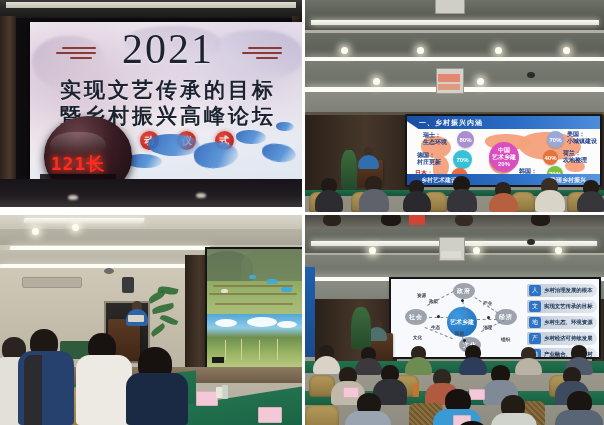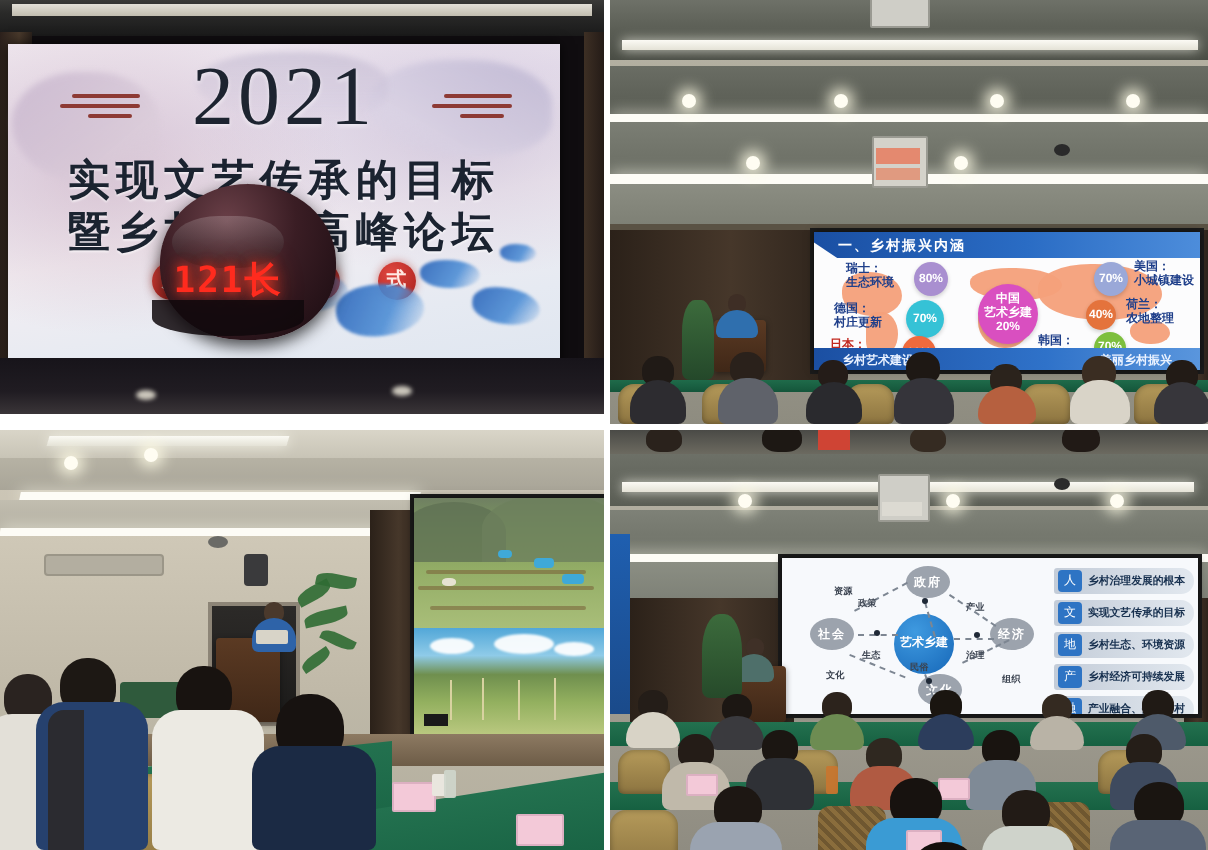--- a/index.html
+++ b/index.html
@@ -27,21 +27,21 @@
      background:linear-gradient(180deg,#f2efe6,#cfcabb);opacity:.92;}
   #p-tl .tl-wall-l{position:absolute;left:0;top:16px;width:16px;height:170px;
      background:linear-gradient(90deg,#2c211c,#4a3a2c 60%,#2a211b);}
   #p-tl .tl-wall-r{position:absolute;right:0;top:16px;width:10px;height:170px;
      background:linear-gradient(270deg,#241b17,#3d2f24);}
   #p-tl .tl-floor{position:absolute;left:0;bottom:0;width:100%;height:28px;
      background:linear-gradient(180deg,#17141a,#201c22 60%,#3a3538);}
   #p-tl .tl-spot{position:absolute;width:10px;height:5px;border-radius:50%;
      background:#e9e4d6;filter:blur(1px);opacity:.85;}
 
-  .led{position:absolute;left:4px;top:22px;width:276px;height:162px;
+  .led{position:absolute;left:30px;top:22px;width:276px;height:162px;
      background:
        radial-gradient(ellipse 70% 80% at 18% 40%, rgba(200,170,190,.55), rgba(0,0,0,0) 62%),
        radial-gradient(ellipse 80% 70% at 82% 30%, rgba(190,175,205,.5), rgba(0,0,0,0) 60%),
        linear-gradient(170deg,#efe7ee 0%,#e9e2ee 28%,#f3eef2 55%,#e6eaf2 80%,#dfe6f0 100%);
      box-shadow:0 0 6px rgba(0,0,0,.75);}
   .led .ink-mtn{position:absolute;border-radius:50% 50% 40% 60%;
      filter:blur(1.6px);opacity:.55;}
   .led .m1{left:2px;top:14px;width:74px;height:56px;
      background:linear-gradient(140deg,#b8a3c2,#d9cbd8 70%,rgba(255,255,255,0));}
   .led .m2{right:4px;top:8px;width:92px;height:48px;
@@ -75,24 +75,24 @@
      text-shadow:0 1px 1px rgba(255,255,255,.55);}
   .led-t1{top:54px;font-size:21px;}
   .led-t2{top:80px;font-size:21px;}
 
   .badges{position:absolute;left:0;right:0;top:108px;text-align:center;}
   .badges i{display:inline-block;width:19px;height:19px;line-height:19px;
      border-radius:50%;background:radial-gradient(circle at 35% 30%,#e0473f,#a8201c);
      color:#ffe9e2;font-size:10px;font-style:normal;margin:0 7px;font-weight:700;
      box-shadow:0 0 4px rgba(180,40,30,.5);}
 
-  .helmet{position:absolute;left:44px;top:92px;width:88px;height:78px;
+  .helmet{position:absolute;left:44px;top:116px;width:88px;height:78px;
      border-radius:50% 50% 46% 46%;
      background:radial-gradient(ellipse at 38% 24%,#6a4048 0%,#3a1d24 45%,#180b10 100%);
-     box-shadow:0 3px 8px rgba(0,0,0,.7);margin-left:36px;}
+     box-shadow:0 3px 8px rgba(0,0,0,.7);}
   .helmet .visor{position:absolute;left:6px;top:16px;width:56px;height:26px;
      border-radius:50%/60%;
      background:linear-gradient(180deg,rgba(255,255,255,.18),rgba(0,0,0,.25));}
   .helmet .ledtext{position:absolute;left:2px;top:36px;width:64px;text-align:center;
      color:#ff2b1e;font-size:18px;font-weight:700;letter-spacing:1px;
      font-family:"DejaVu Sans Mono","Liberation Mono",monospace;
      text-shadow:0 0 6px #ff3b26,0 0 12px rgba(255,60,30,.7);}
   .helmet .strap{position:absolute;left:-4px;top:58px;width:76px;height:18px;
      border-radius:0 0 50% 50%;background:rgba(15,8,12,.85);}
   .ceilband{position:absolute;left:0;width:100%;

